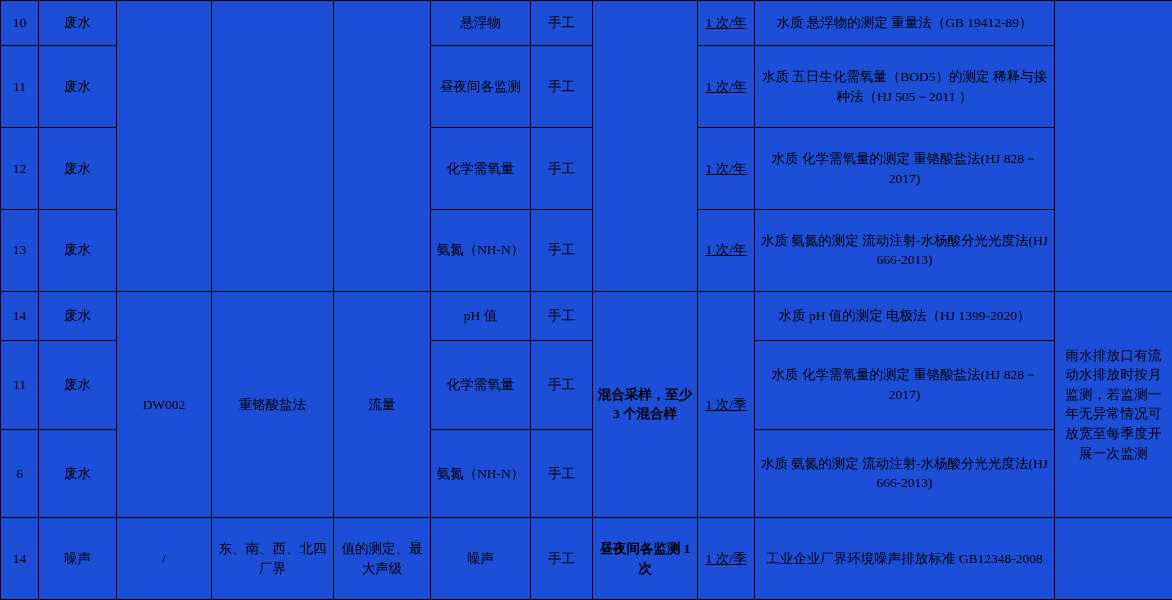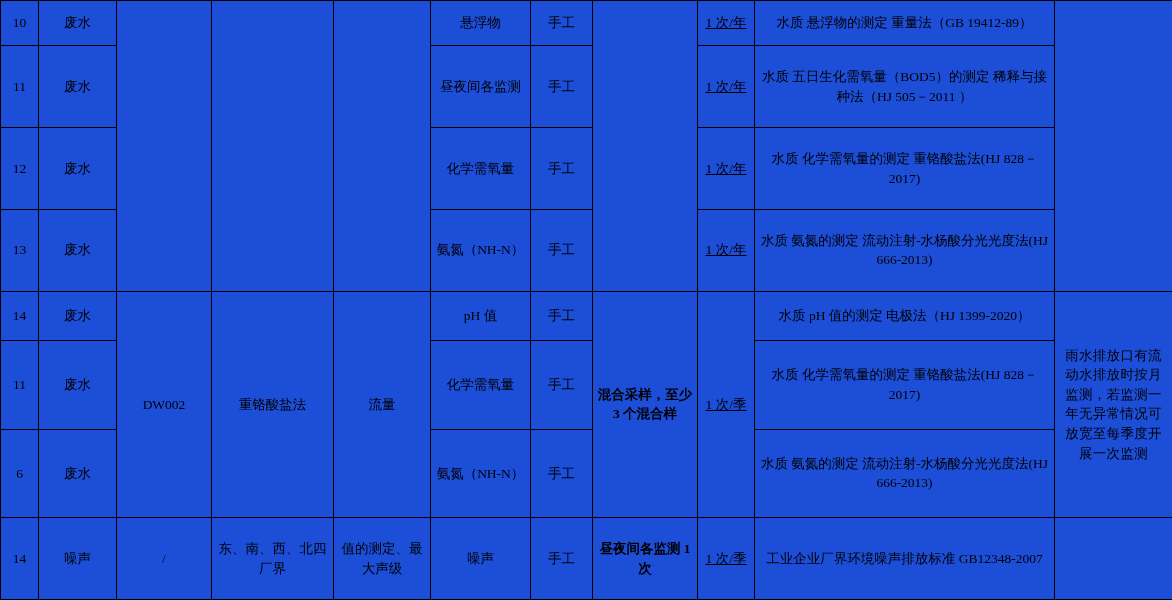--- a/index.html
+++ b/index.html
@@ -158,18 +158,18 @@
       <tr>
         <td>14</td>
         <td>噪声</td>
         <td>/</td>
         <td>东、南、西、北四厂界</td>
         <td>值的测定、最大声级</td>
         <td>噪声</td>
         <td>手工</td>
         <td class="mix-cell">昼夜间各监测 1 次</td>
         <td class="freq-cell">1 次/季</td>
-        <td class="std-cell">工业企业厂界环境噪声排放标准 GB12348-2007</td>
+        <td class="std-cell">工业企业厂界环境噪声排放标准 GB12348-2008</td>
         <td class="blank-cell"></td>
       </tr>
     </tbody>
   </table>
 </div>
 
 </body></html>

